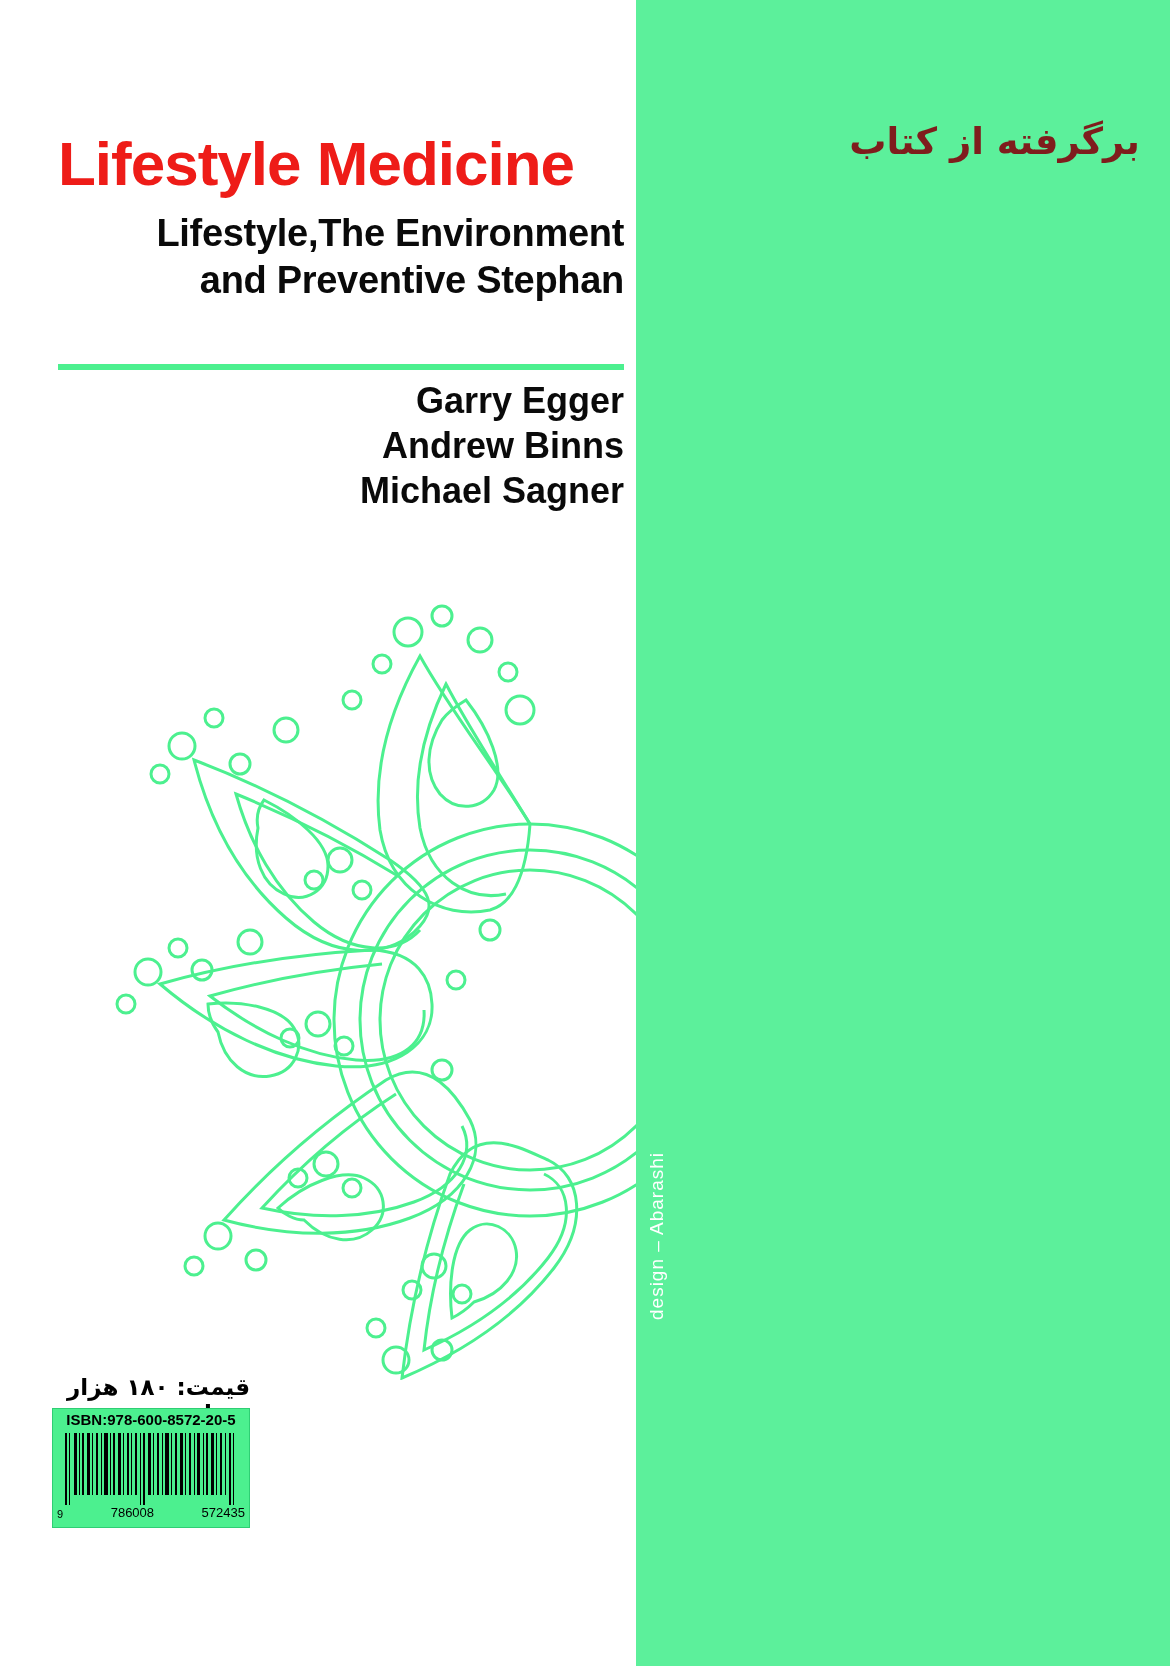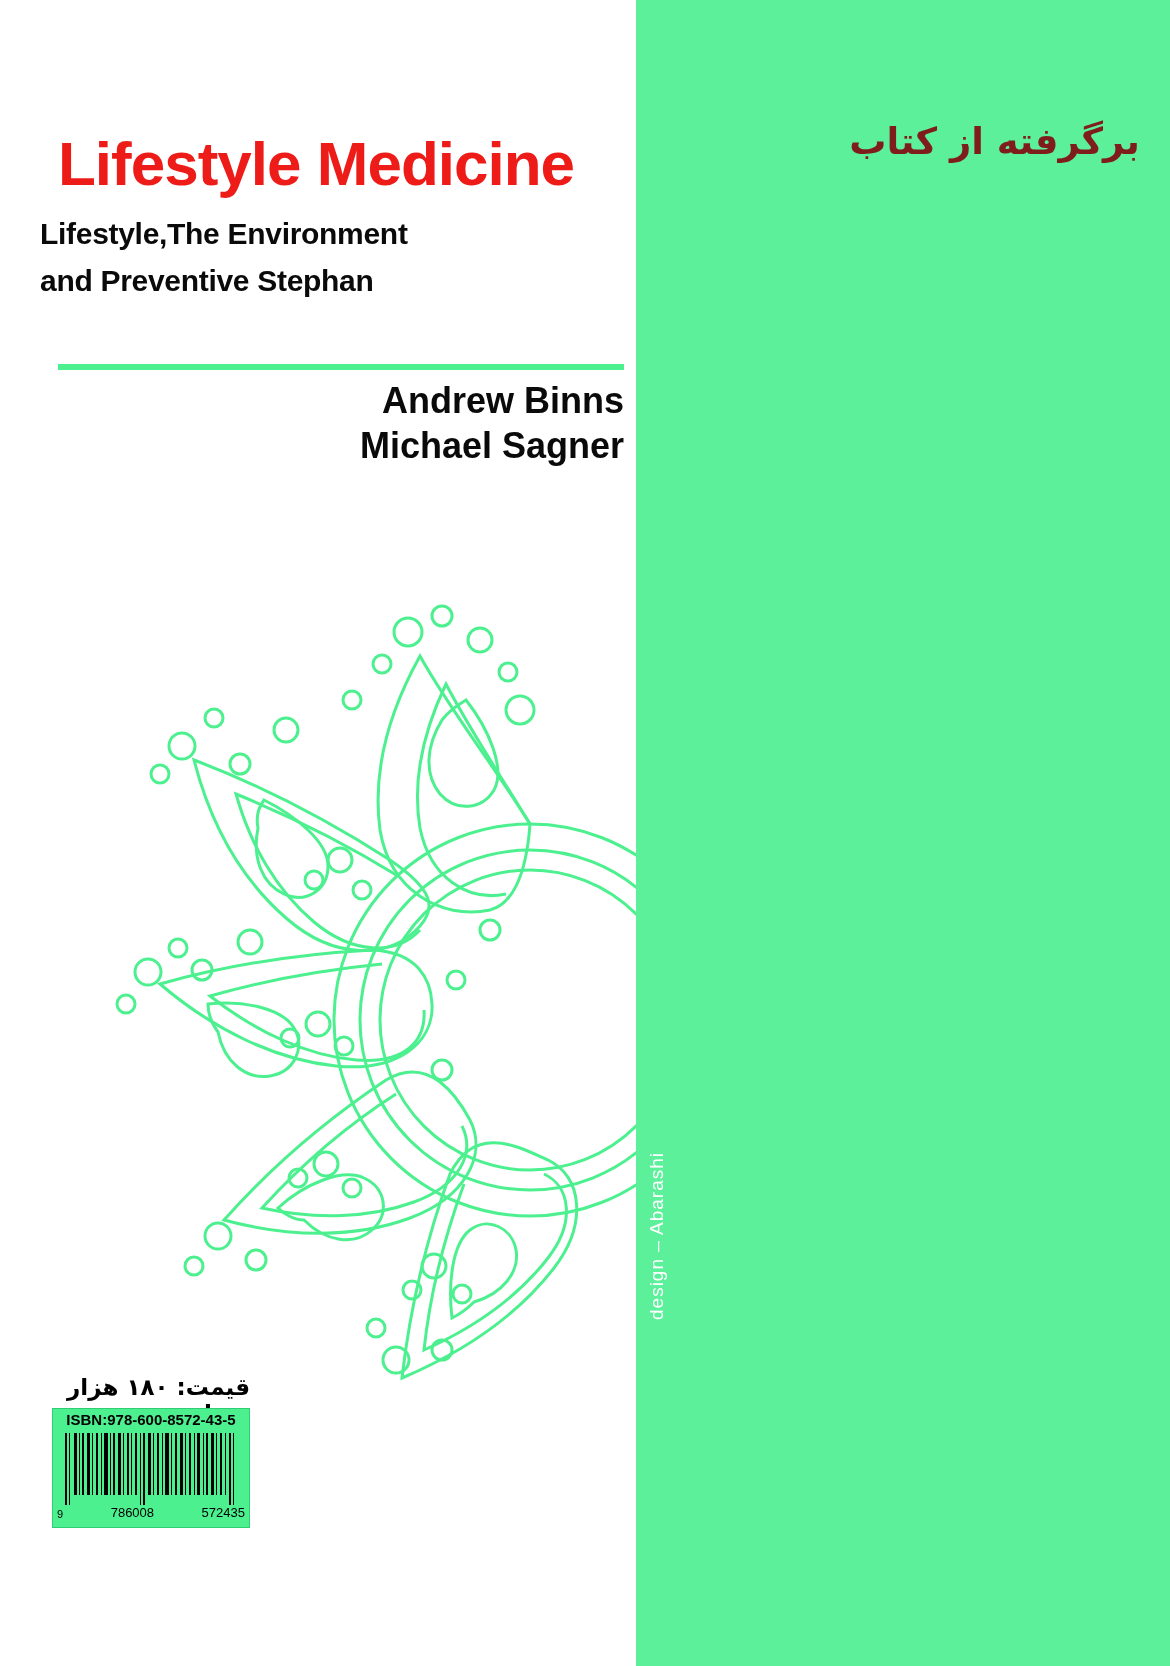--- a/index.html
+++ b/index.html
@@ -73,23 +73,23 @@
     font-weight: 700;
     letter-spacing: -1px;
     line-height: 66px;
     white-space: nowrap;
   }
   #subtitle {
     position: absolute;
     left: 40px;
     top: 210px;
     width: 584px;
-    text-align: left;
+    text-align: right;
     color: #0a0a0a;
-    font-size: 30px;
+    font-size: 38px;
     font-weight: 700;
     line-height: 47px;
     letter-spacing: -0.3px;
   }
   #divider {
     position: absolute;
     left: 58px;
     top: 364px;
     width: 566px;
     height: 6px;
@@ -179,20 +179,21 @@
     <div id="main-title">Lifestyle Medicine</div>
 
     <div id="subtitle">
       <div>Lifestyle,The Environment</div>
       <div>and Preventive Stephan</div>
     </div>
 
     <div id="divider"></div>
 
     <div id="authors">
+      <div>Garry Egger</div>
       <div>Andrew Binns</div>
       <div>Michael Sagner</div>
     </div>
 
     <svg id="mandala" viewBox="0 0 640 820">
       <g fill="none" stroke="#4cf08f" stroke-width="3">
 
         <circle cx="440" cy="460" r="150"></circle>
         <circle cx="440" cy="460" r="170"></circle>
         <circle cx="440" cy="460" r="196"></circle>
@@ -257,21 +258,21 @@
           <path d="M128 472 C 134 502 156 520 180 516 C 204 512 216 488 204 468 C 192 448 152 440 118 444 C 118 454 122 464 128 472 Z"></path>
           <path d="M214 660 C 236 682 264 686 282 670 C 300 654 296 628 274 618 C 252 608 214 624 188 648 C 194 654 204 660 214 660 Z"></path>
           <path d="M384 742 C 412 734 430 712 426 690 C 422 668 398 656 380 670 C 362 684 358 724 362 758 C 370 754 378 748 384 742 Z"></path>
         </g>
       </g>
     </svg>
 
     <div id="price-label">قیمت: ۱۸۰ هزار تومان</div>
 
     <div id="barcode-block">
-      <div id="isbn-text">ISBN:978-600-8572-43-5</div>
+      <div id="isbn-text">ISBN:978-600-8572-20-5</div>
       <svg id="barcode-bars" viewBox="0 0 176 72" preserveAspectRatio="none">
         <g fill="#000000">
           <rect x="2" y="0" width="2" height="72"></rect>
           <rect x="6" y="0" width="1" height="72"></rect>
           <rect x="11" y="0" width="3" height="62"></rect>
           <rect x="16" y="0" width="1" height="62"></rect>
           <rect x="19" y="0" width="2" height="62"></rect>
           <rect x="24" y="0" width="3" height="62"></rect>
           <rect x="29" y="0" width="1" height="62"></rect>
           <rect x="33" y="0" width="2" height="62"></rect>

